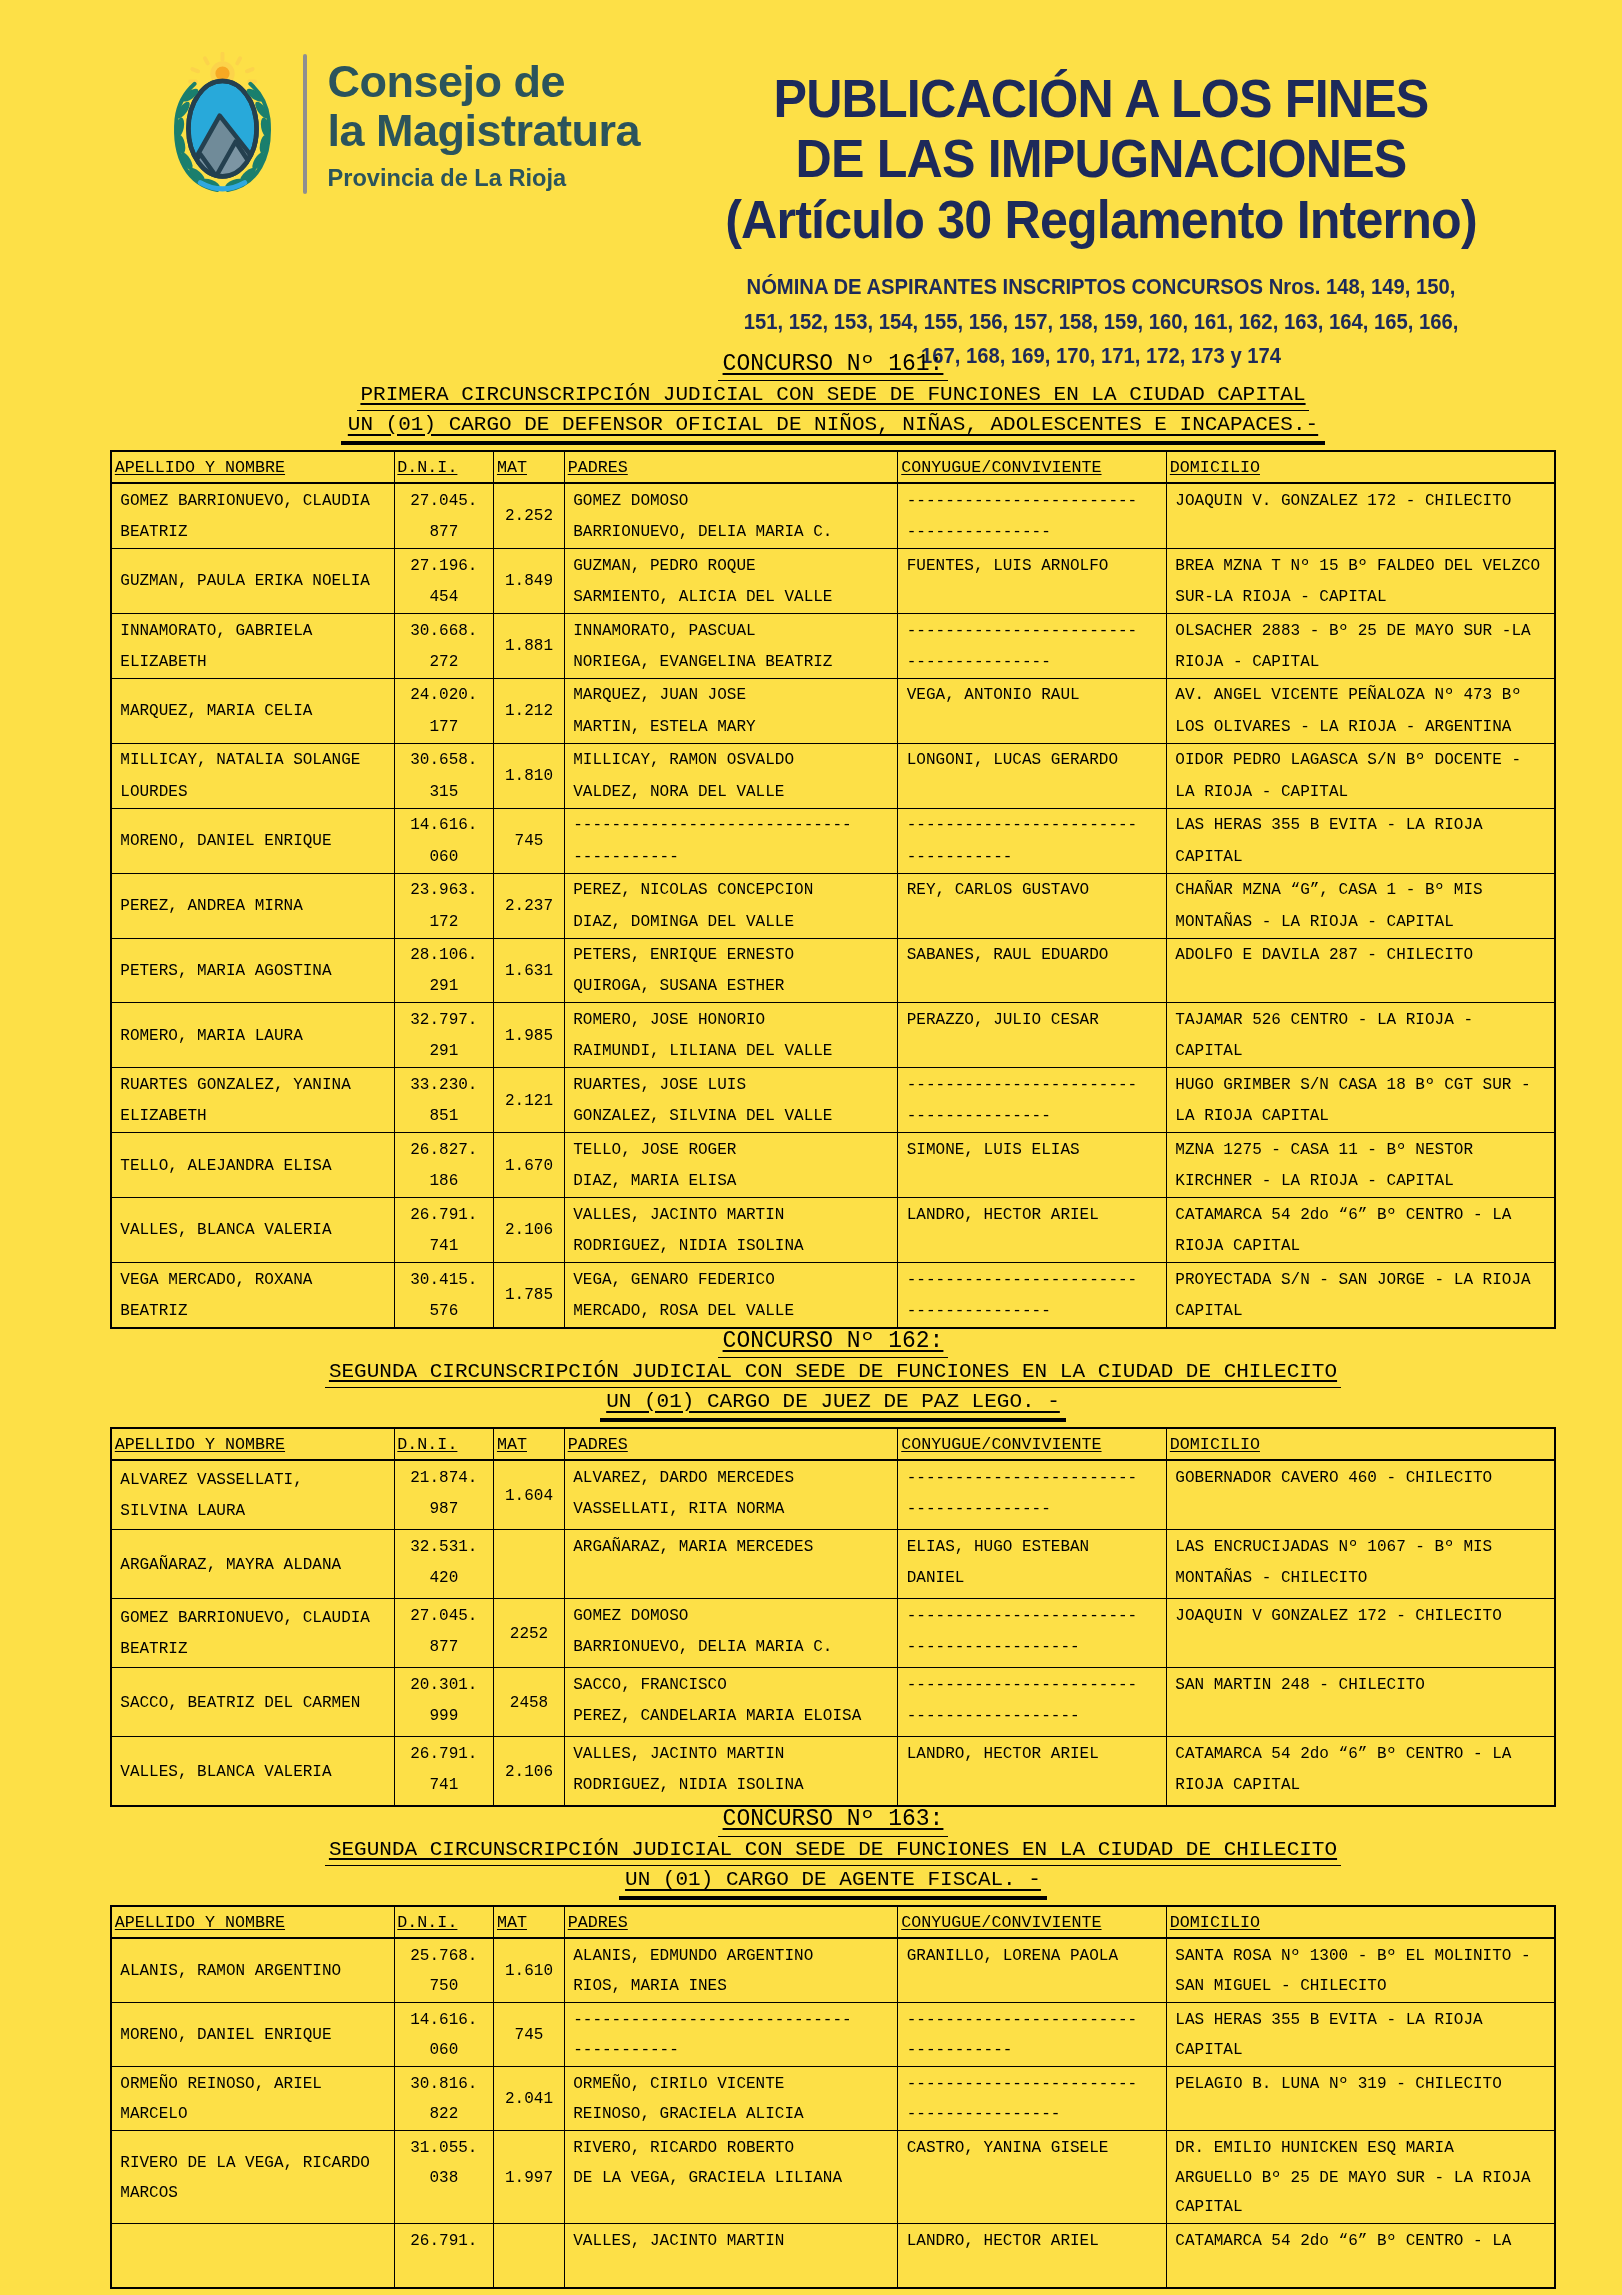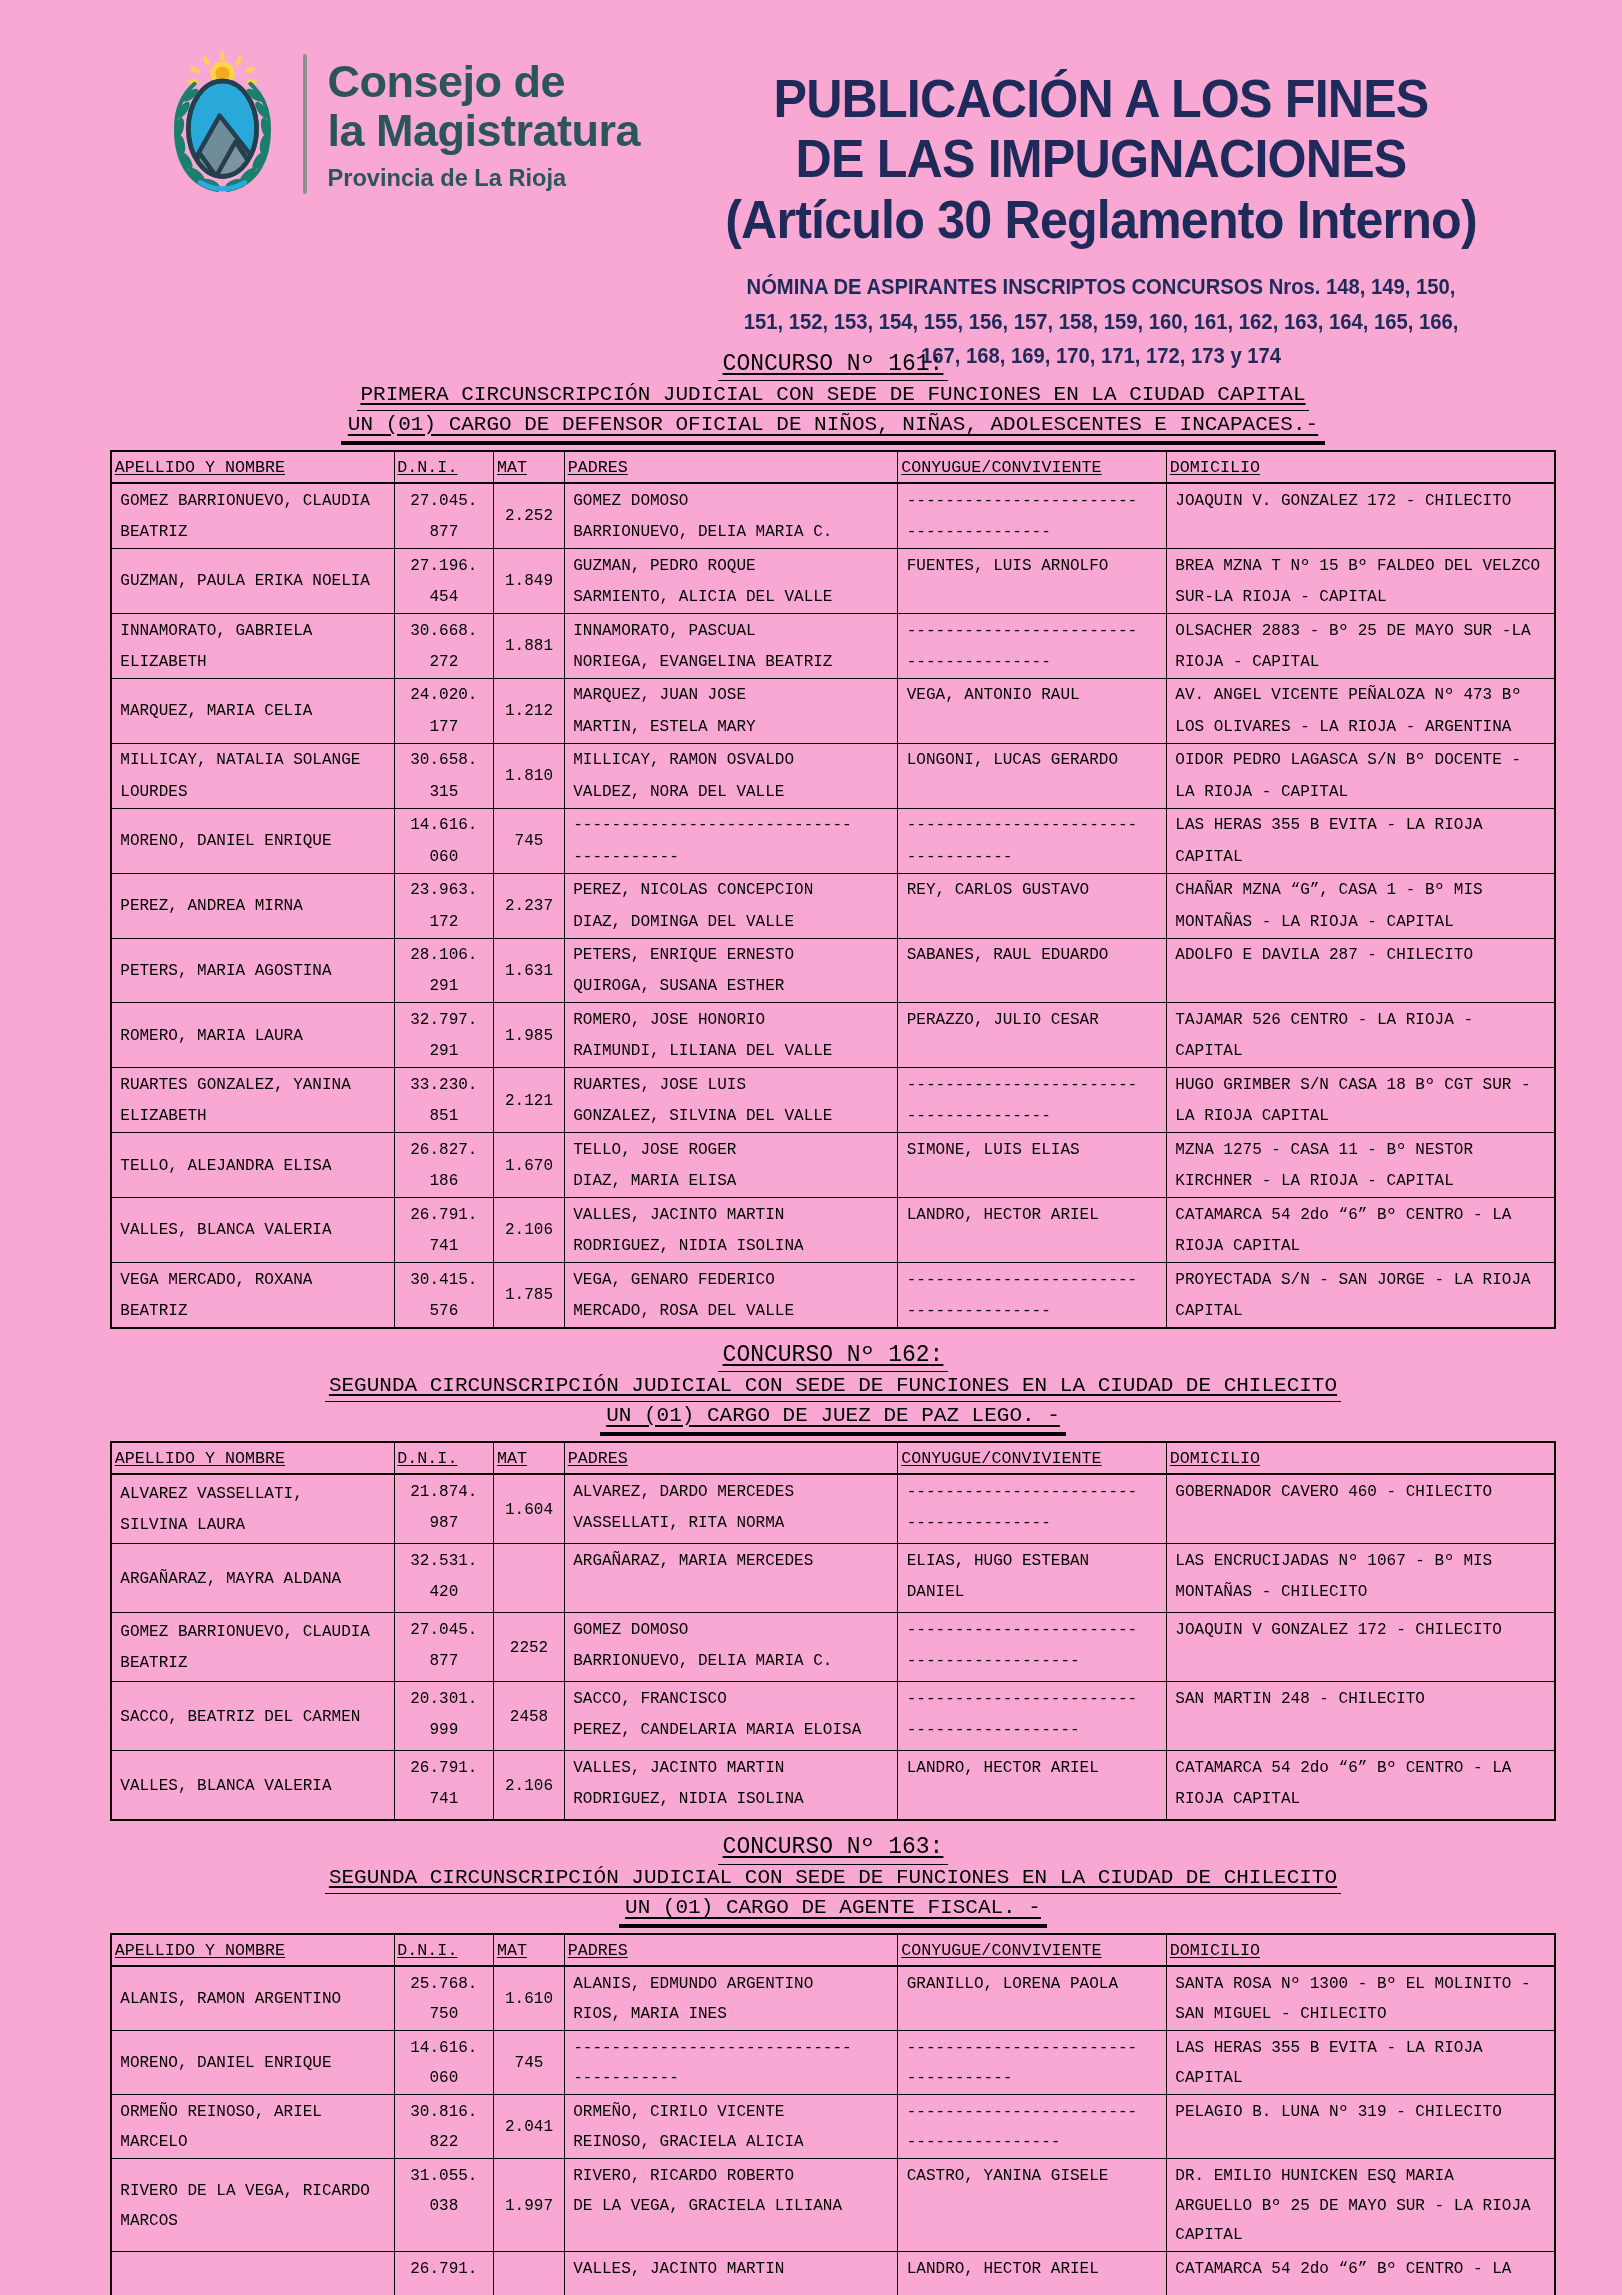--- a/index.html
+++ b/index.html
@@ -1,35 +1,35 @@
 <!DOCTYPE html>
 <html style="font-size:7.4px"><head>
 <meta charset="utf-8">
 <style>
   html,body{margin:0;padding:0;background:#e8e8e8;}
   .page{
-    position:relative;width:1623px;height:2295px;background:#f9a8d4;
+    position:relative;width:1623px;height:2295px;background:#fde047;
     font-family:"Liberation Mono","DejaVu Sans Mono",monospace;color:#000;
     overflow:hidden;margin:0 auto;
   }
   
   .logo-wrap{position:absolute;left:161px;top:52px;display:flex;align-items:flex-start;}
   .logo-svg{width:123px;height:142px;flex:0 0 auto;}
   .logo-sep{width:4.6px;height:140px;background:#8f8f8f;border-radius:2.8px;margin-left:18.5px;margin-top:1.9px;}
   .logo-text{margin-left:20.4px;padding-top:4.6px;font-family:"Liberation Sans","DejaVu Sans",sans-serif;color:#2b545c;}
   .logo-line{font-size:45px;font-weight:700;line-height:1.1;letter-spacing:-0.5px;}
   .logo-sub{font-size:23.6px;font-weight:700;margin-top:9.3px;}
   .title-block{position:absolute;left:629px;top:68px;width:944px;text-align:center;
     color:#1d2a5a;font-family:"Liberation Sans","DejaVu Sans",sans-serif;}
   .title-line{font-size:54px;font-weight:700;line-height:1.12;letter-spacing:-0.9px;transform:scaleX(.93);}
   .nomina{margin-top:21px;font-size:22px;font-weight:700;line-height:1.55;transform:scaleX(.92);}
   
   .sections{position:absolute;left:110px;top:352px;width:1446px;}
   .section{text-align:center;}
-  .section + .section{margin-top:14px;}
+  .section + .section{}
   .sec-h1{display:inline-block;font-size:23px;line-height:1.05;
     text-decoration:underline;text-underline-offset:3.2px;
     border-bottom:1.4px solid #000;padding:0 4.6px 4.2px;margin-bottom:2.8px;}
   .sec-h2{display:inline-block;font-size:21px;line-height:1.08;
     text-decoration:underline;text-underline-offset:3.2px;
     border-bottom:1.4px solid #000;padding:0 3.7px 3.2px;margin-bottom:2.8px;}
   .sec-h3{display:inline-block;font-size:21px;line-height:1.08;
     text-decoration:underline;text-underline-offset:3.7px;
     border-bottom:4.6px solid #000;padding:0 6.5px 4.2px;margin-bottom:5.6px;}
   .sec-h1,.sec-h2,.sec-h3{display:block;margin-left:auto;margin-right:auto;width:max-content;max-width:100%;}

